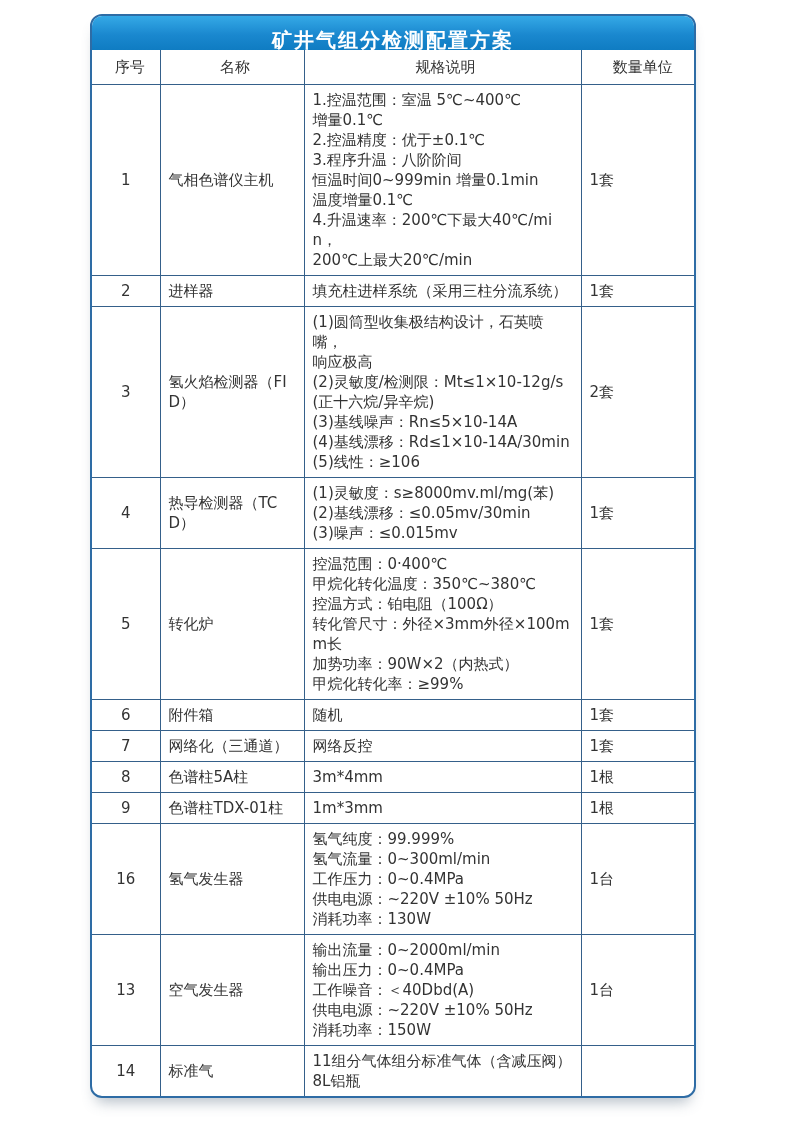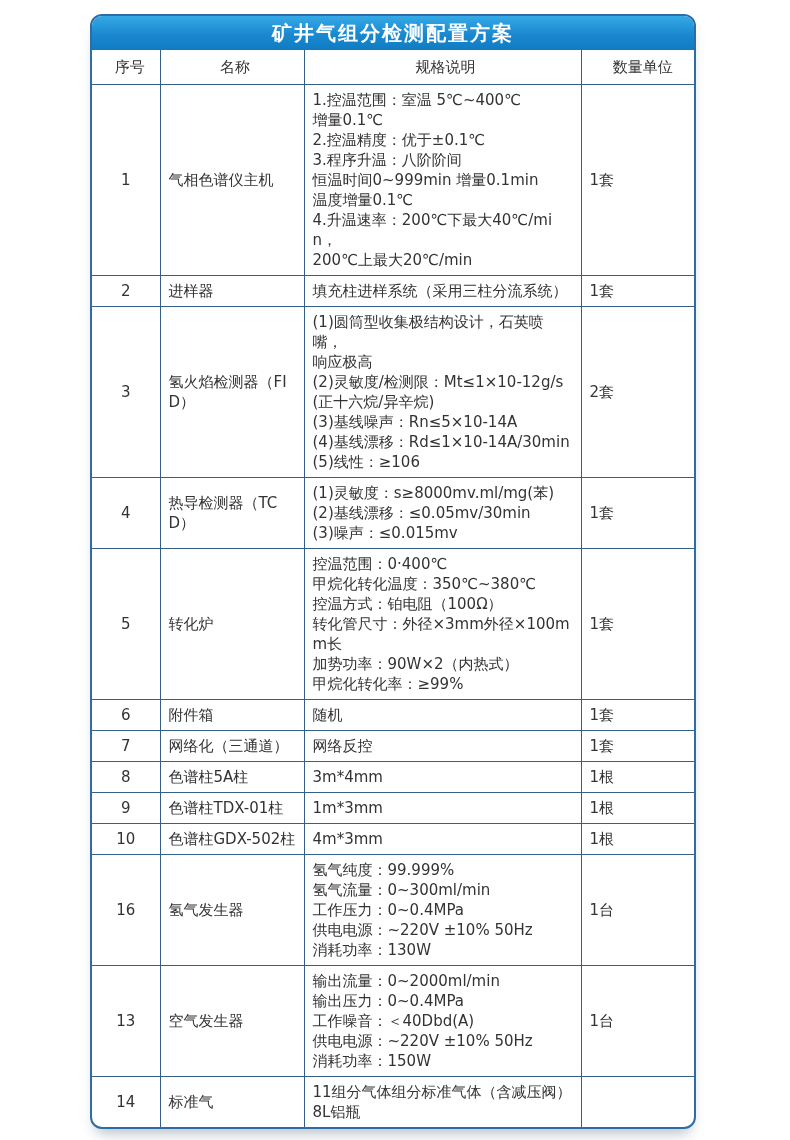--- a/index.html
+++ b/index.html
@@ -24,21 +24,21 @@
     border-radius: 12px;
     overflow: hidden;
     background: #ffffff;
     box-shadow: 0 10px 14px -6px rgba(90, 110, 130, 0.45);
     box-sizing: border-box;
   }
   .title-bar {
     height: 34px;
     background: linear-gradient(180deg, #35a9e6 0%, #1a88cf 55%, #0f7cc2 100%);
     display: flex;
-    align-items: center;
+    align-items: flex-end;
     justify-content: center;
   }
   .title-bar .title-text {
     color: #ffffff;
     font-size: 20px;
     font-weight: bold;
     letter-spacing: 2px;
     line-height: 1;
   }
   table.spec-table {
@@ -175,26 +175,20 @@
           <td class="cell-spec">3m*4mm</td>
           <td class="cell-qty">1根</td>
         </tr>
         <tr>
           <td class="cell-no">9</td>
           <td class="cell-name">色谱柱TDX-01柱</td>
           <td class="cell-spec">1m*3mm</td>
           <td class="cell-qty">1根</td>
         </tr>
         <tr>
-          <td class="cell-no">10</td>
-          <td class="cell-name">色谱柱GDX-502柱</td>
-          <td class="cell-spec">4m*3mm</td>
-          <td class="cell-qty">1根</td>
-        </tr>
-        <tr>
           <td class="cell-no">16</td>
           <td class="cell-name">氢气发生器</td>
           <td class="cell-spec">氢气纯度：99.999%
 氢气流量：0~300ml/min
 工作压力：0~0.4MPa
 供电电源：~220V ±10% 50Hz
 消耗功率：130W</td>
           <td class="cell-qty">1台</td>
         </tr>
         <tr>

